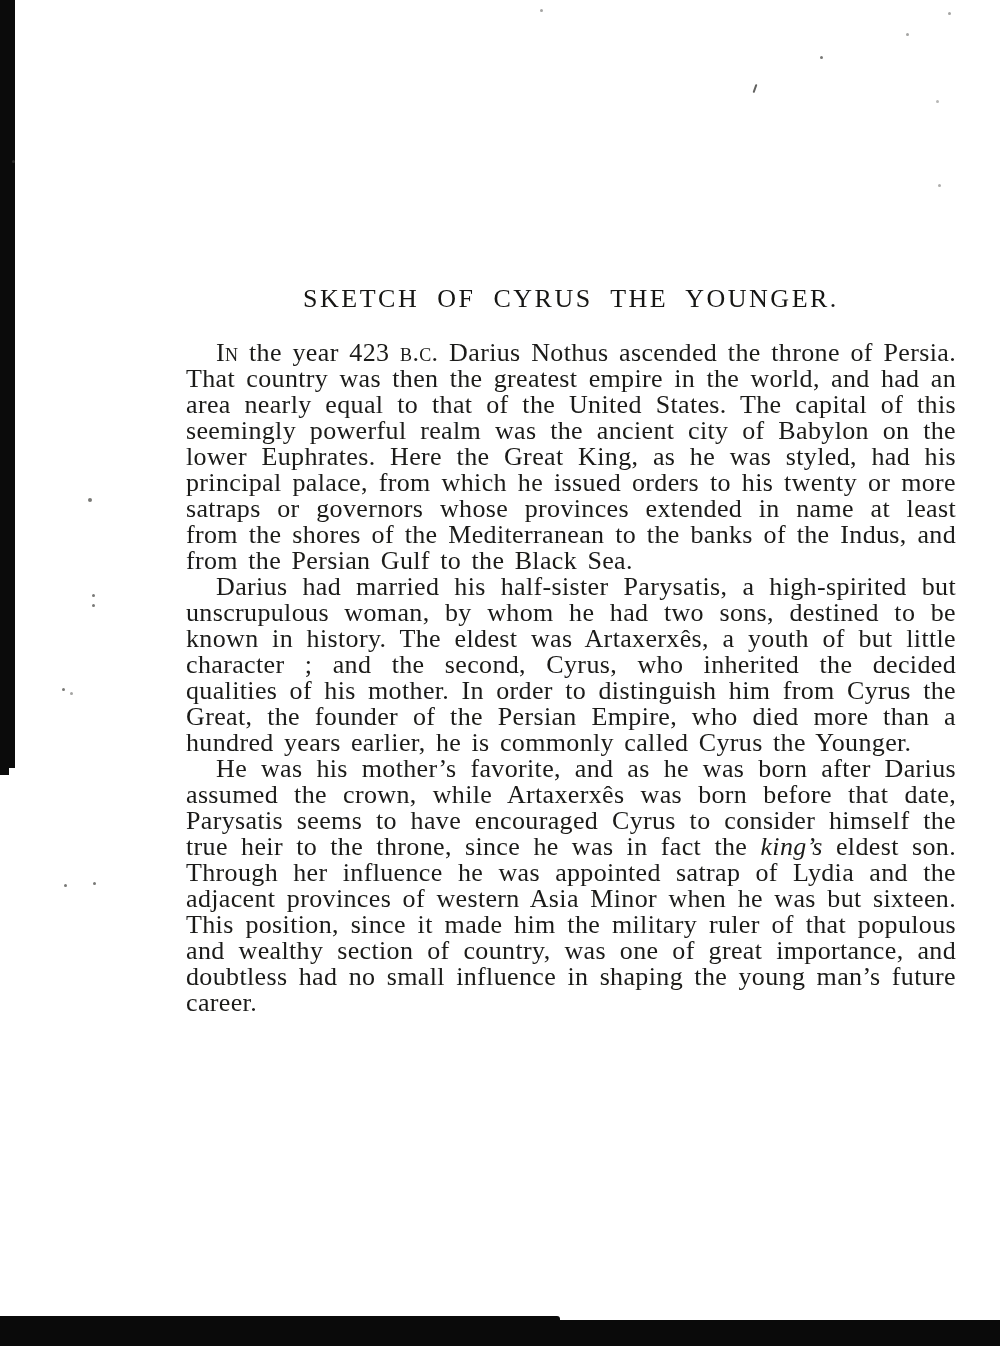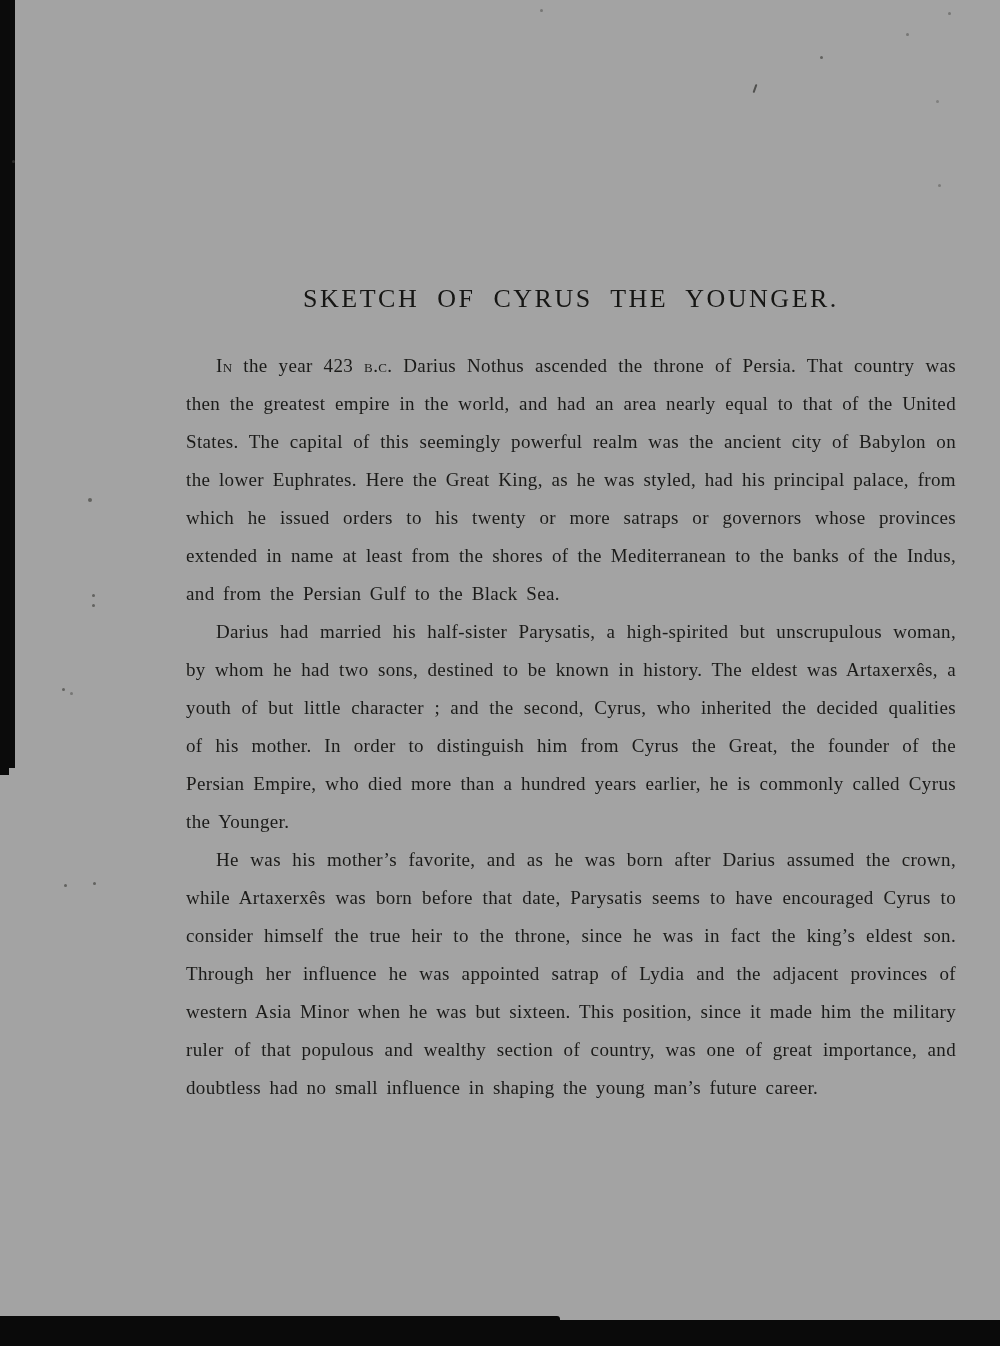--- a/index.html
+++ b/index.html
@@ -4,21 +4,21 @@
 <style>
   html, body {
     margin: 0;
     padding: 0;
     background: #e9e9e6;
   }
   .page {
     position: relative;
     width: 1000px;
     height: 1346px;
-    background: #a3a3a3;
+    background: #ffffff;
     overflow: hidden;
     font-family: "Liberation Serif", "DejaVu Serif", serif;
     color: #1c1c1a;
   }
   
   .scan-bar-left {
     position: absolute;
     left: 0; top: 0;
     width: 15px; height: 768px;
     background: #0b0b0b;
@@ -76,34 +76,34 @@
   .subtitle {
     margin-top: 27px;
     text-align: center;
     font-size: 15.5px;
     font-variant: small-caps;
     letter-spacing: 1px;
     word-spacing: 2px;
     color: #22221f;
   }
   .bodytext {
-    margin-top: 33px;
-    font-size: 19px;
-    line-height: 38px;
+    margin-top: 26px;
+    font-size: 26px;
+    line-height: 26px;
     text-align: justify;
     letter-spacing: 0.35px;
     word-spacing: 3.5px;
     color: #1b1b19;
   }
   .bodytext p {
     margin: 0;
     text-indent: 30px;
   }
   .sc { font-variant: small-caps; }
-  .it { }
+  .it { font-style: italic; }
 </style>
 </head>
 <body>
 
 <div class="page">
 
   <div class="scan-bar-left"></div>
   <div class="scan-bar-left-tail"></div>
   <div class="scan-bar-bottom"></div>
   <div class="scan-bar-bottom-bump"></div>

